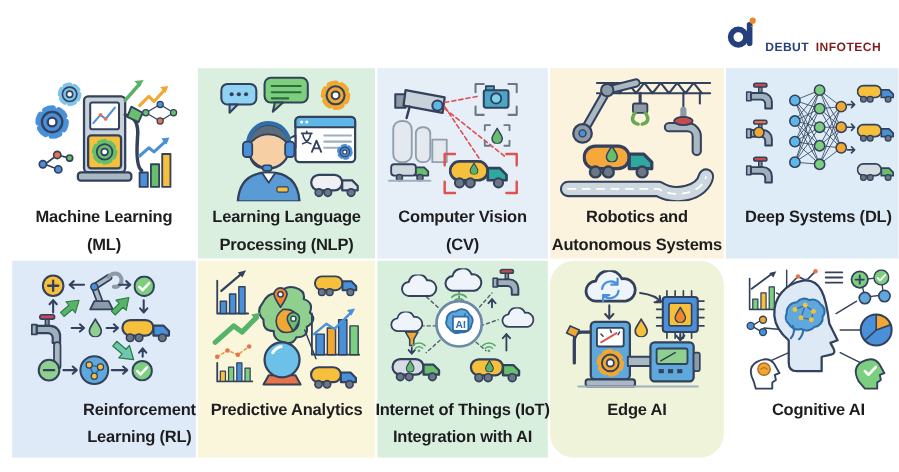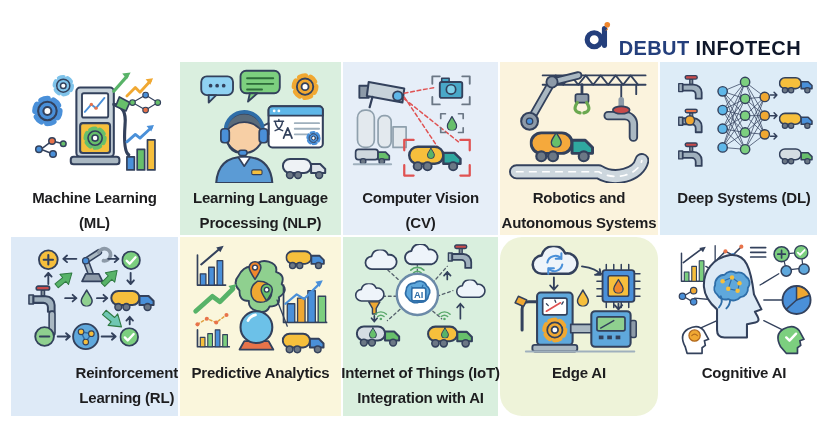--- a/index.html
+++ b/index.html
@@ -1,22 +1,22 @@
 <!DOCTYPE html>
 <html><head>
 <meta charset="utf-8">
 <style>
   html,body{margin:0;padding:0;}
   .page{position:relative;width:817px;height:429px;background:#ffffff;overflow:hidden;
         font-family:"Liberation Sans",sans-serif;}
   .logo{position:absolute;top:11px;right:16px;display:flex;align-items:center;}
   .logo svg{margin-right:8px;}
-  .logo-text{font-weight:bold;font-size:20px;letter-spacing:.4px;margin-top:26px;}
+  .logo-text{font-weight:bold;font-size:11px;letter-spacing:.4px;margin-top:26px;}
   .logo-debut{color:#243f7c;}
-  .logo-infotech{color:#0f172a;margin-left:6px;}
+  .logo-infotech{color:#7f1d1d;margin-left:6px;}
   .grid{position:absolute;left:0;top:62px;display:grid;
         grid-template-columns:167px 161px 155px 158px 168px;
         grid-template-rows:173px 179px;gap:2px;margin-left:11px;}
   .card{display:flex;flex-direction:column;align-items:center;padding-top:3px;box-sizing:border-box;}
   .card-art{height:120px;width:100%;display:flex;align-items:center;justify-content:center;}
   .card-art svg{height:116px;max-width:96%;}
   .card-label{text-align:center;font-weight:bold;font-size:15px;color:#1d1d1f;
               line-height:25px;letter-spacing:-0.2px;white-space:nowrap;}
   .card-label div:empty{display:none;}
   svg *{stroke-linecap:round;stroke-linejoin:round;}

